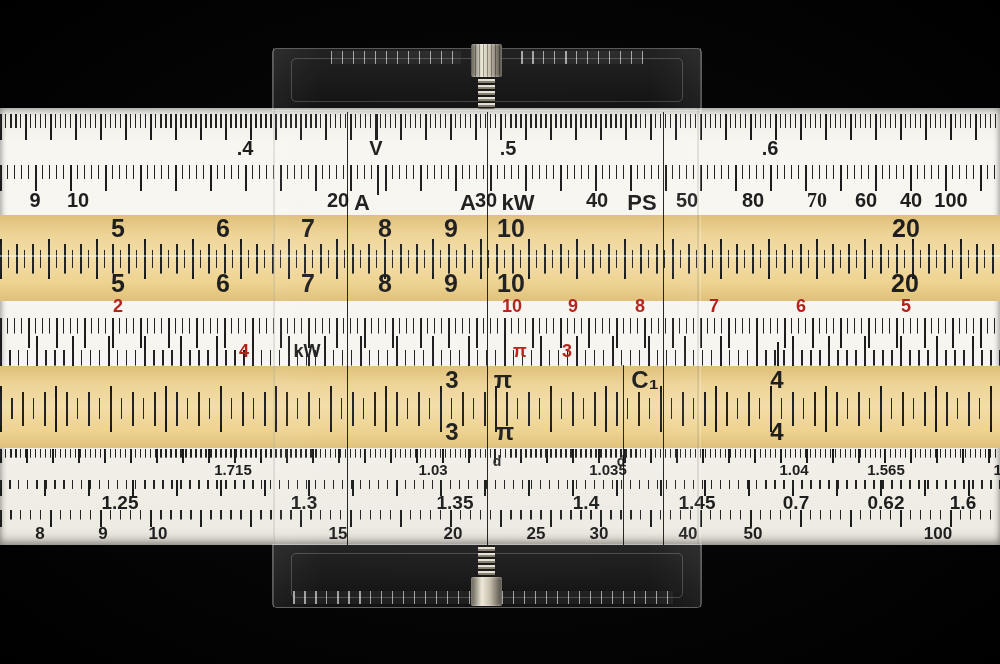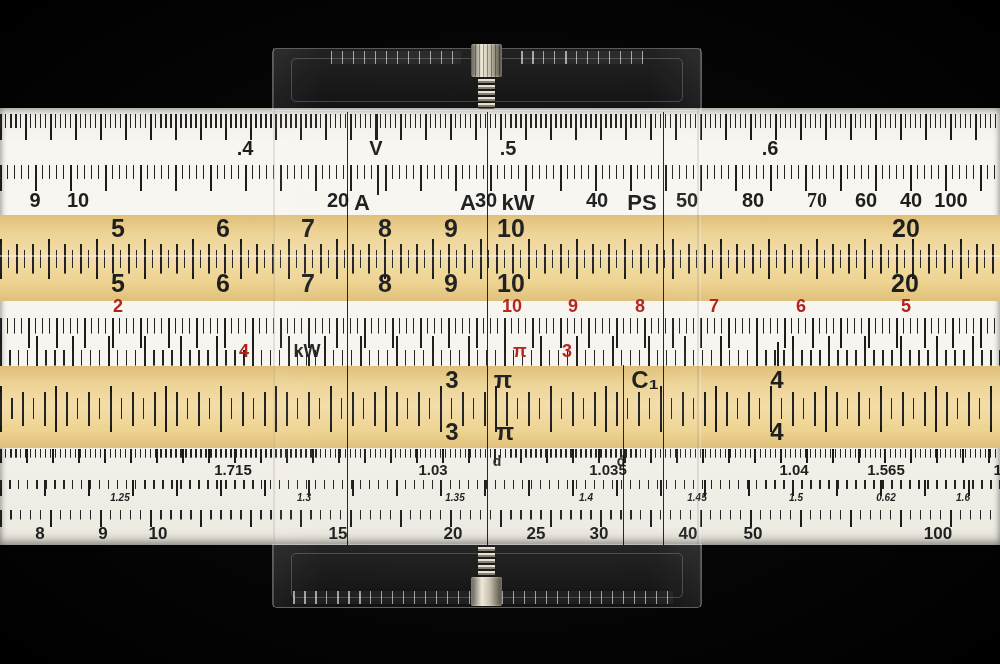--- a/index.html
+++ b/index.html
@@ -55,21 +55,21 @@
   .r1l{top:30px;height:24px;font-size:20px;}
   .r2l{top:82px;height:24px;font-size:20px;}
   .r2u{top:84px;height:26px;font-size:22px;}
   .b1u{top:1px;height:26px;font-size:25px;}
   .b1l{top:56px;height:26px;font-size:25px;}
   .redrow{top:189px;height:20px;font-size:18px;}
   .mmarks{top:234px;height:22px;font-size:18px;}
   .b2u{top:2px;height:25px;font-size:24px;}
   .b2l{top:54px;height:25px;font-size:24px;}
   .ll1l{top:354px;height:17px;font-size:15px;}
-  .ll2l{top:385px;height:17px;font-size:10px;font-style:italic;}
+  .ll2l{top:385px;height:17px;font-size:19px;}
   .btl{top:417px;height:20px;font-size:17px;}
   .dmk{top:346px;height:15px;font-size:14px;}
   .dmk .lbl{font-weight:bold;color:#2a2a2a;}
   .gtick{position:absolute;width:1.6px;background:#1e1e1e;}
   
   .cursor{position:absolute;left:0;top:0;width:1000px;height:664px;}
   .glass{position:absolute;left:273px;top:48px;width:426px;height:559px;
     background:linear-gradient(90deg,rgba(255,255,255,.07),rgba(255,255,255,.02) 12%,rgba(255,255,255,.02) 88%,rgba(255,255,255,.07));
     border-left:1px solid rgba(255,255,255,.20);border-right:1px solid rgba(255,255,255,.20);}
   .seam{position:absolute;top:108px;height:437px;width:2px;background:rgba(110,105,95,.16);}
@@ -196,21 +196,21 @@
         <span class="lbl" style="left: 886px;">1.565</span>
         <span class="lbl" style="left: 1008px;">1.05</span>
       </div>
     <div class="ticks td ll2t"></div>
     <div class="labels ll2l">
         <span class="lbl" style="left: 120px;">1.25</span>
         <span class="lbl" style="left: 304px;">1.3</span>
         <span class="lbl" style="left: 455px;">1.35</span>
         <span class="lbl" style="left: 586px;">1.4</span>
         <span class="lbl" style="left: 697px;">1.45</span>
-        <span class="lbl" style="left: 796px;">1.5</span>
+        <span class="lbl" style="left: 796px;">0.7</span>
         <span class="lbl" style="left: 886px;">0.62</span>
         <span class="lbl" style="left: 963px;">1.6</span>
       </div>
     <div class="ticks td btt"></div>
     <div class="labels btl">
         <span class="lbl" style="left: 40px;">8</span>
         <span class="lbl" style="left: 103px;">9</span>
         <span class="lbl" style="left: 158px;">10</span>
         <span class="lbl" style="left: 338px;">15</span>
         <span class="lbl" style="left: 453px;">20</span>

